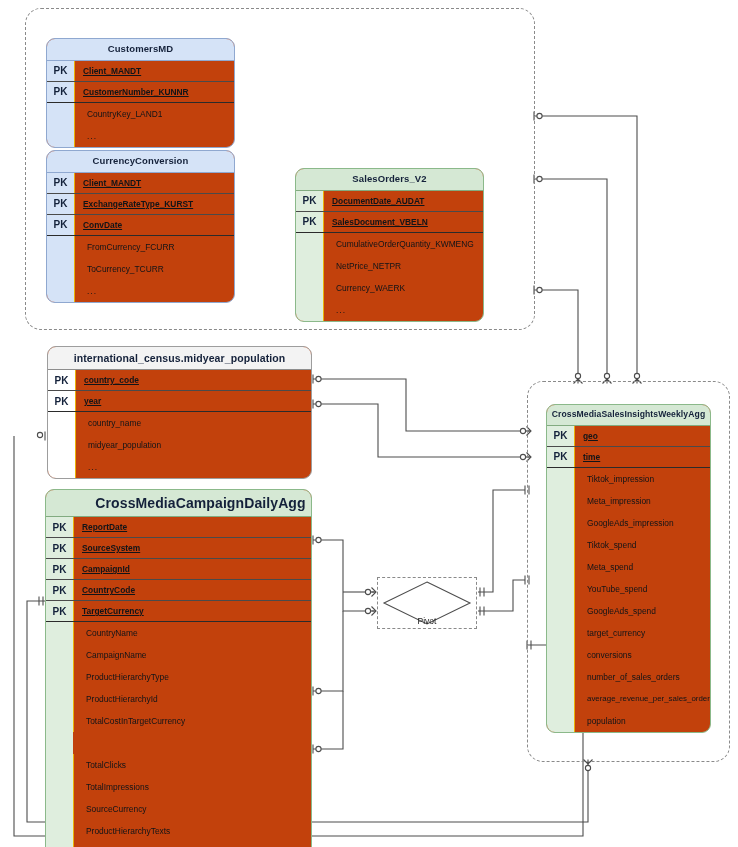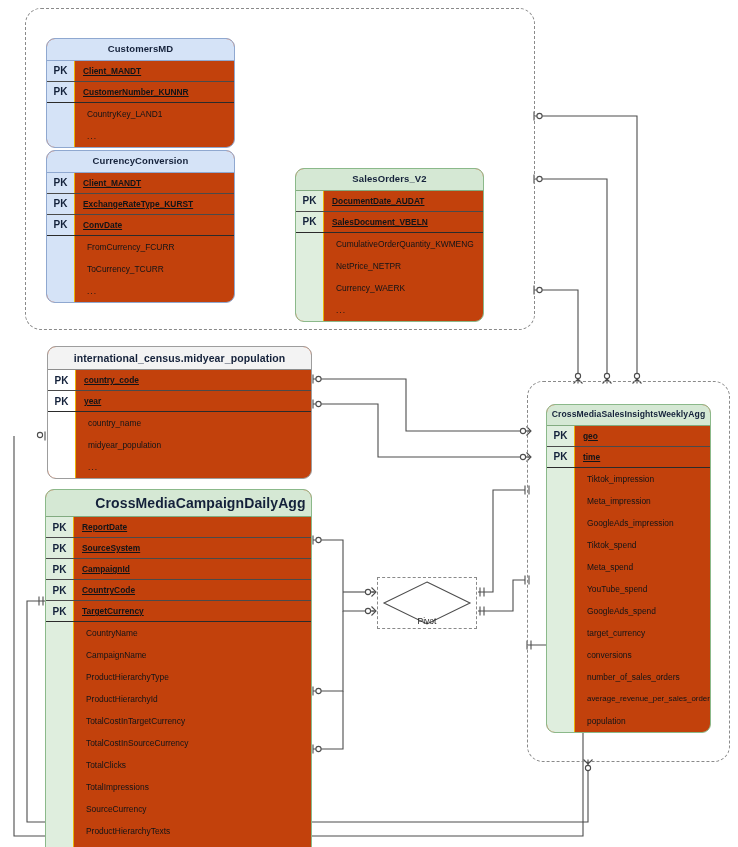--- a/index.html
+++ b/index.html
@@ -403,21 +403,20 @@
       <div class="row attr">
           <div class="keycell"></div>
           <div class="namecell">ProductHierarchyId</div>
         </div>
       <div class="row attr">
           <div class="keycell"></div>
           <div class="namecell">TotalCostInTargetCurrency</div>
         </div>
       <div class="row attr">
           <div class="keycell"></div>
-          <div class="namecell">TotalCostInSourceCurrency</div>
         </div>
       <div class="row attr">
           <div class="keycell"></div>
           <div class="namecell">TotalClicks</div>
         </div>
       <div class="row attr">
           <div class="keycell"></div>
           <div class="namecell">TotalImpressions</div>
         </div>
       <div class="row attr">

